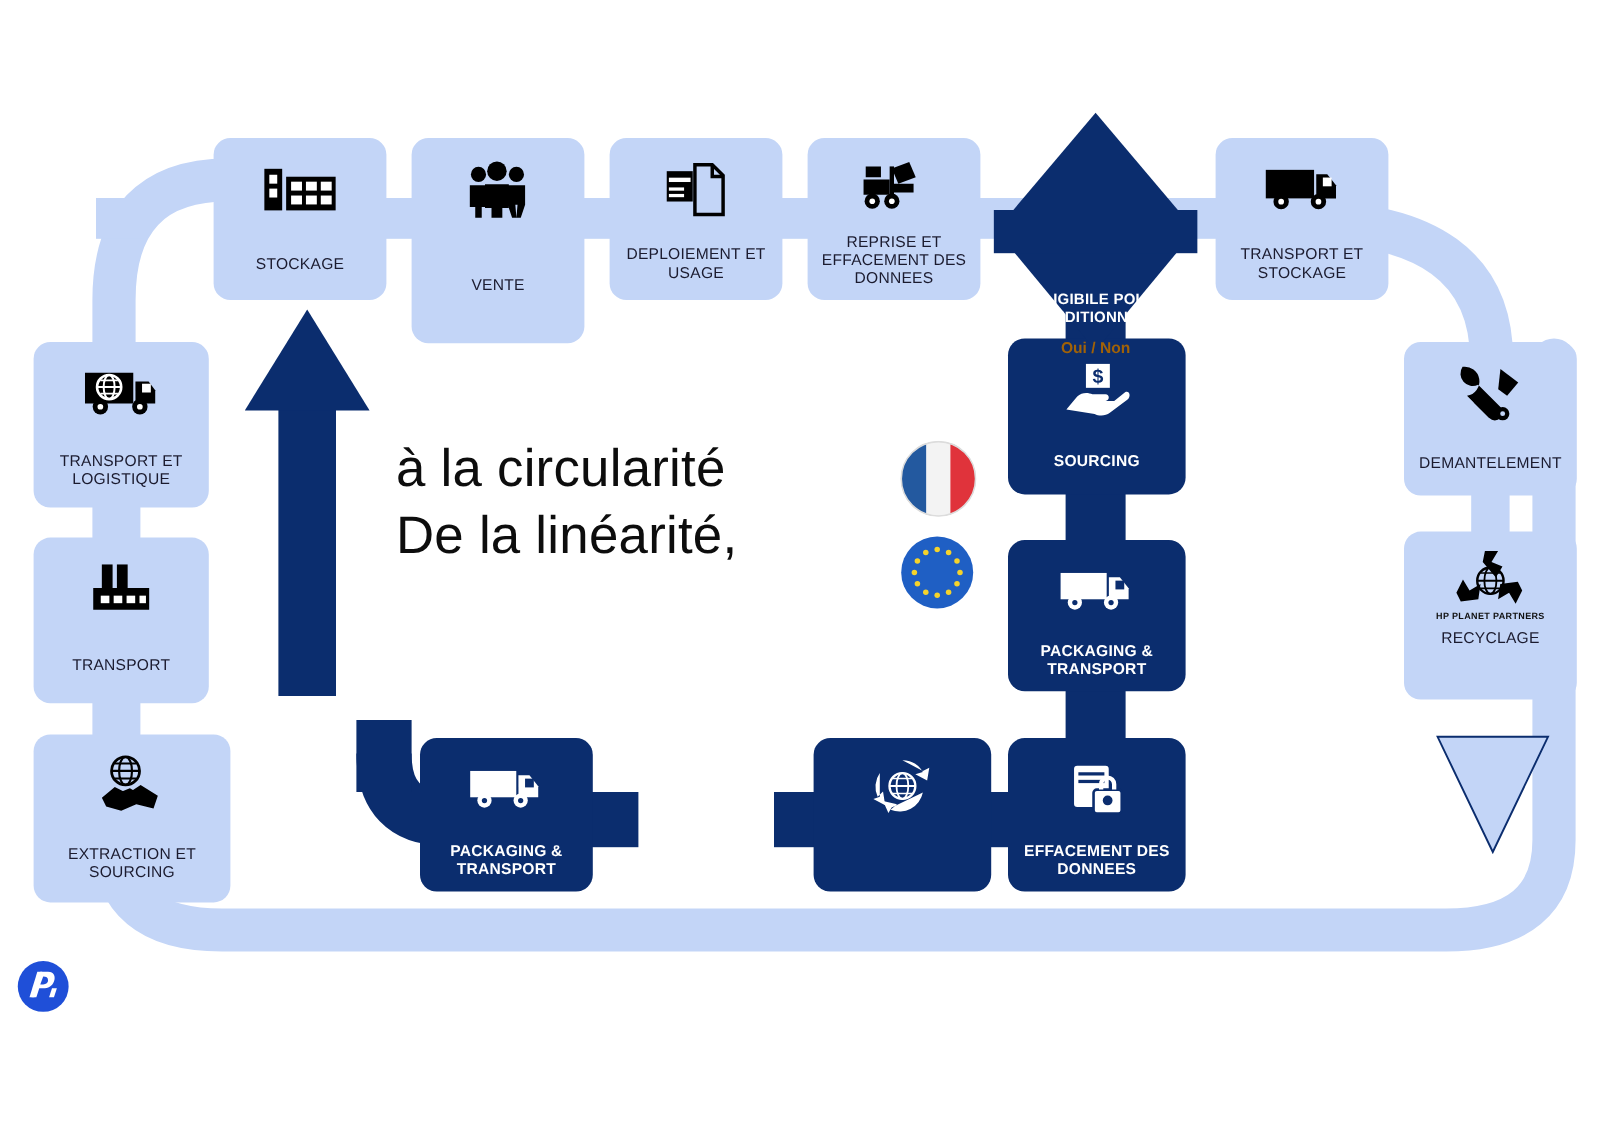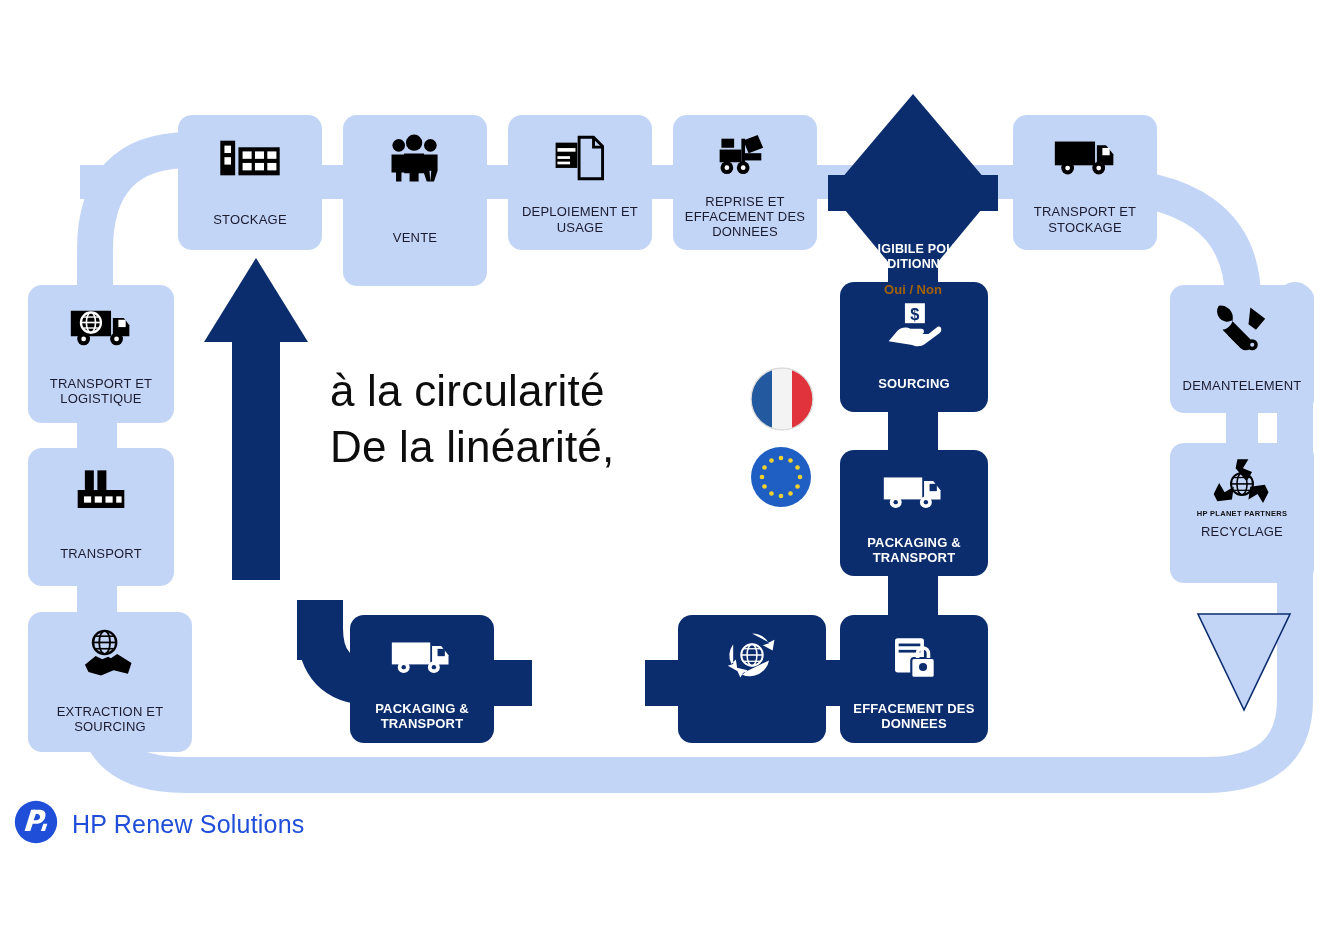--- a/index.html
+++ b/index.html
@@ -415,16 +415,15 @@
   <div id="brand">
     <div>
       <svg viewBox="0 0 54 54" width="44" height="44">
         <circle cx="27" cy="27" r="26" fill="#1f4fd8"></circle>
         <path d="M13 38 L21 12 h5 l-8 26 z" fill="#fff"></path>
         <path d="M24 12 h8 c6 0 8 5 6 10 c-2 5 -6 7 -11 7 h-4 l-3 9 h-5 z
                  M27 17 l-3 8 h3 c3 0 5 -2 5 -4 c0 -3 -2 -4 -5 -4 z" fill="#fff"></path>
         <path d="M36 29 l-3 9 h5 l3 -9 z" fill="#fff"></path>
       </svg>
     </div>
-    <div class="bname">HP Renew Solutions</div>
   </div>
 
 </div>
 
 </body></html>

